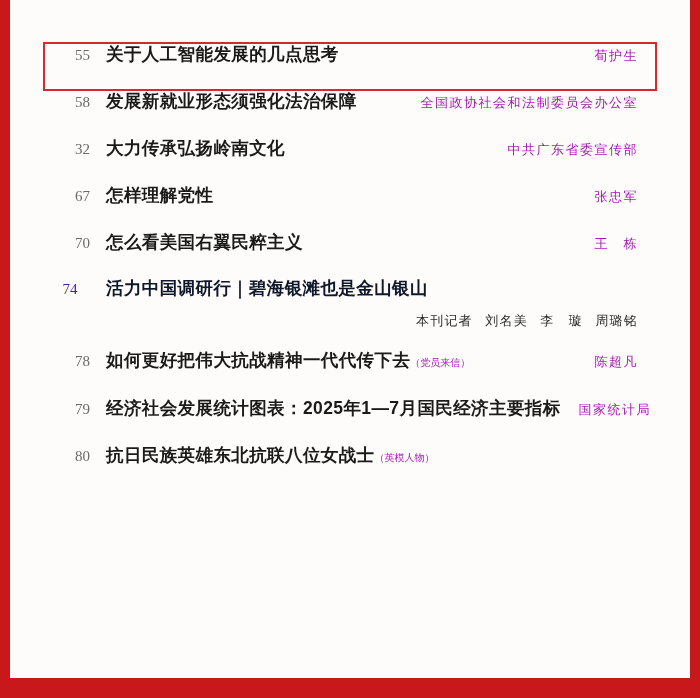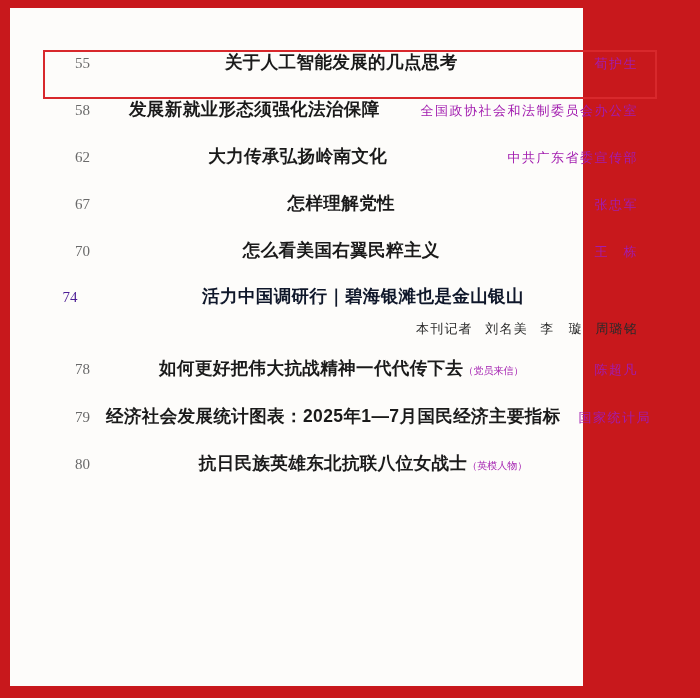--- a/index.html
+++ b/index.html
@@ -9,22 +9,22 @@
   body {
     width: 700px;
     height: 698px;
     background: #c8181c;
     font-family: "Liberation Sans", sans-serif;
     overflow: hidden;
   }
   .page {
     position: absolute;
     left: 10px;
-    top: 8px;
-    width: 573px;
+    top: 0;
+    width: 680px;
     height: 678px;
     background: #fdfcfa;
     box-sizing: border-box;
   }
   .toc {
     position: absolute;
     left: 0;
     top: 40px;
     width: 680px;
   }
@@ -47,21 +47,20 @@
     line-height: 28px;
   }
   .entry .title {
     flex: 1 1 auto;
     font-size: 17.5px;
     font-weight: bold;
     color: #1a1a1a;
     letter-spacing: 0.4px;
     line-height: 28px;
     white-space: nowrap;
-    text-align: center;
   }
   .entry .title .sub {
     font-size: 10px;
     font-weight: normal;
     color: #a21caf;
     letter-spacing: 0;
   }
   .entry .author {
     flex: 0 0 auto;
     font-size: 13px;
@@ -117,21 +116,21 @@
       <div class="author">荀护生</div>
     </div>
 
     <div class="entry">
       <div class="pg">58</div>
       <div class="title">发展新就业形态须强化法治保障</div>
       <div class="author">全国政协社会和法制委员会办公室</div>
     </div>
 
     <div class="entry">
-      <div class="pg">62</div>
+      <div class="pg">32</div>
       <div class="title">大力传承弘扬岭南文化</div>
       <div class="author">中共广东省委宣传部</div>
     </div>
 
     <div class="entry">
       <div class="pg">67</div>
       <div class="title">怎样理解党性</div>
       <div class="author">张忠军</div>
     </div>
 

